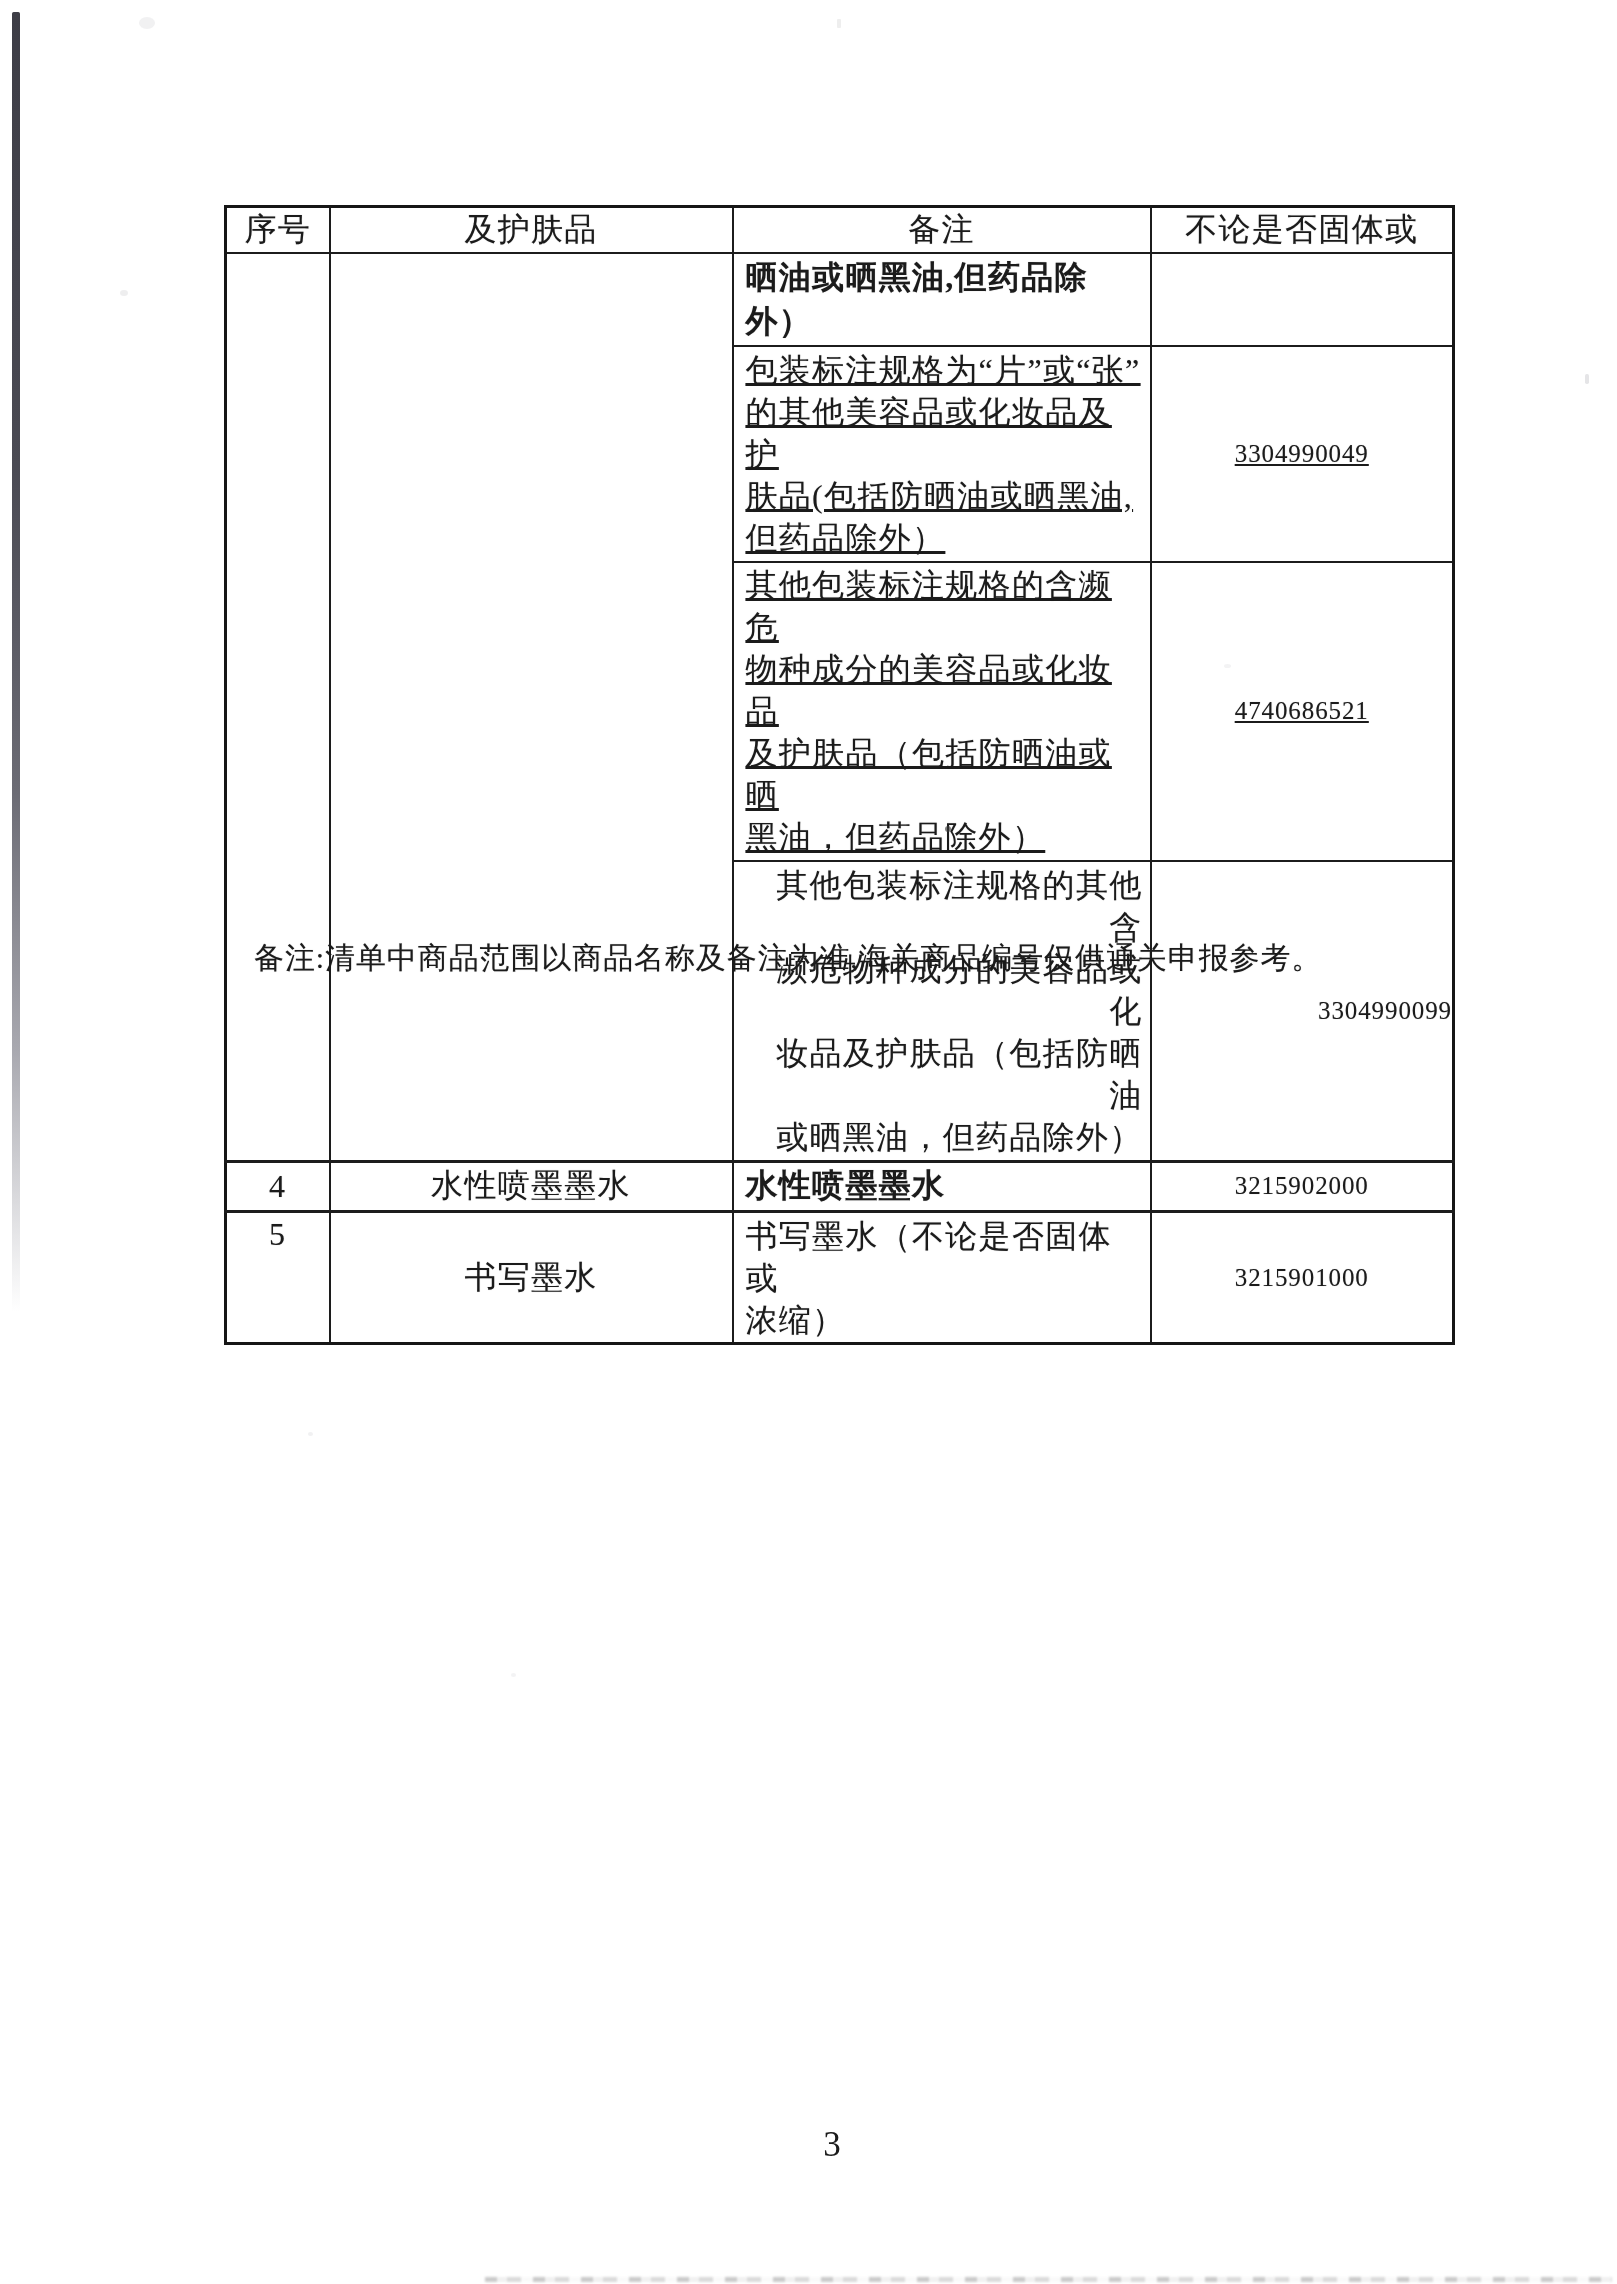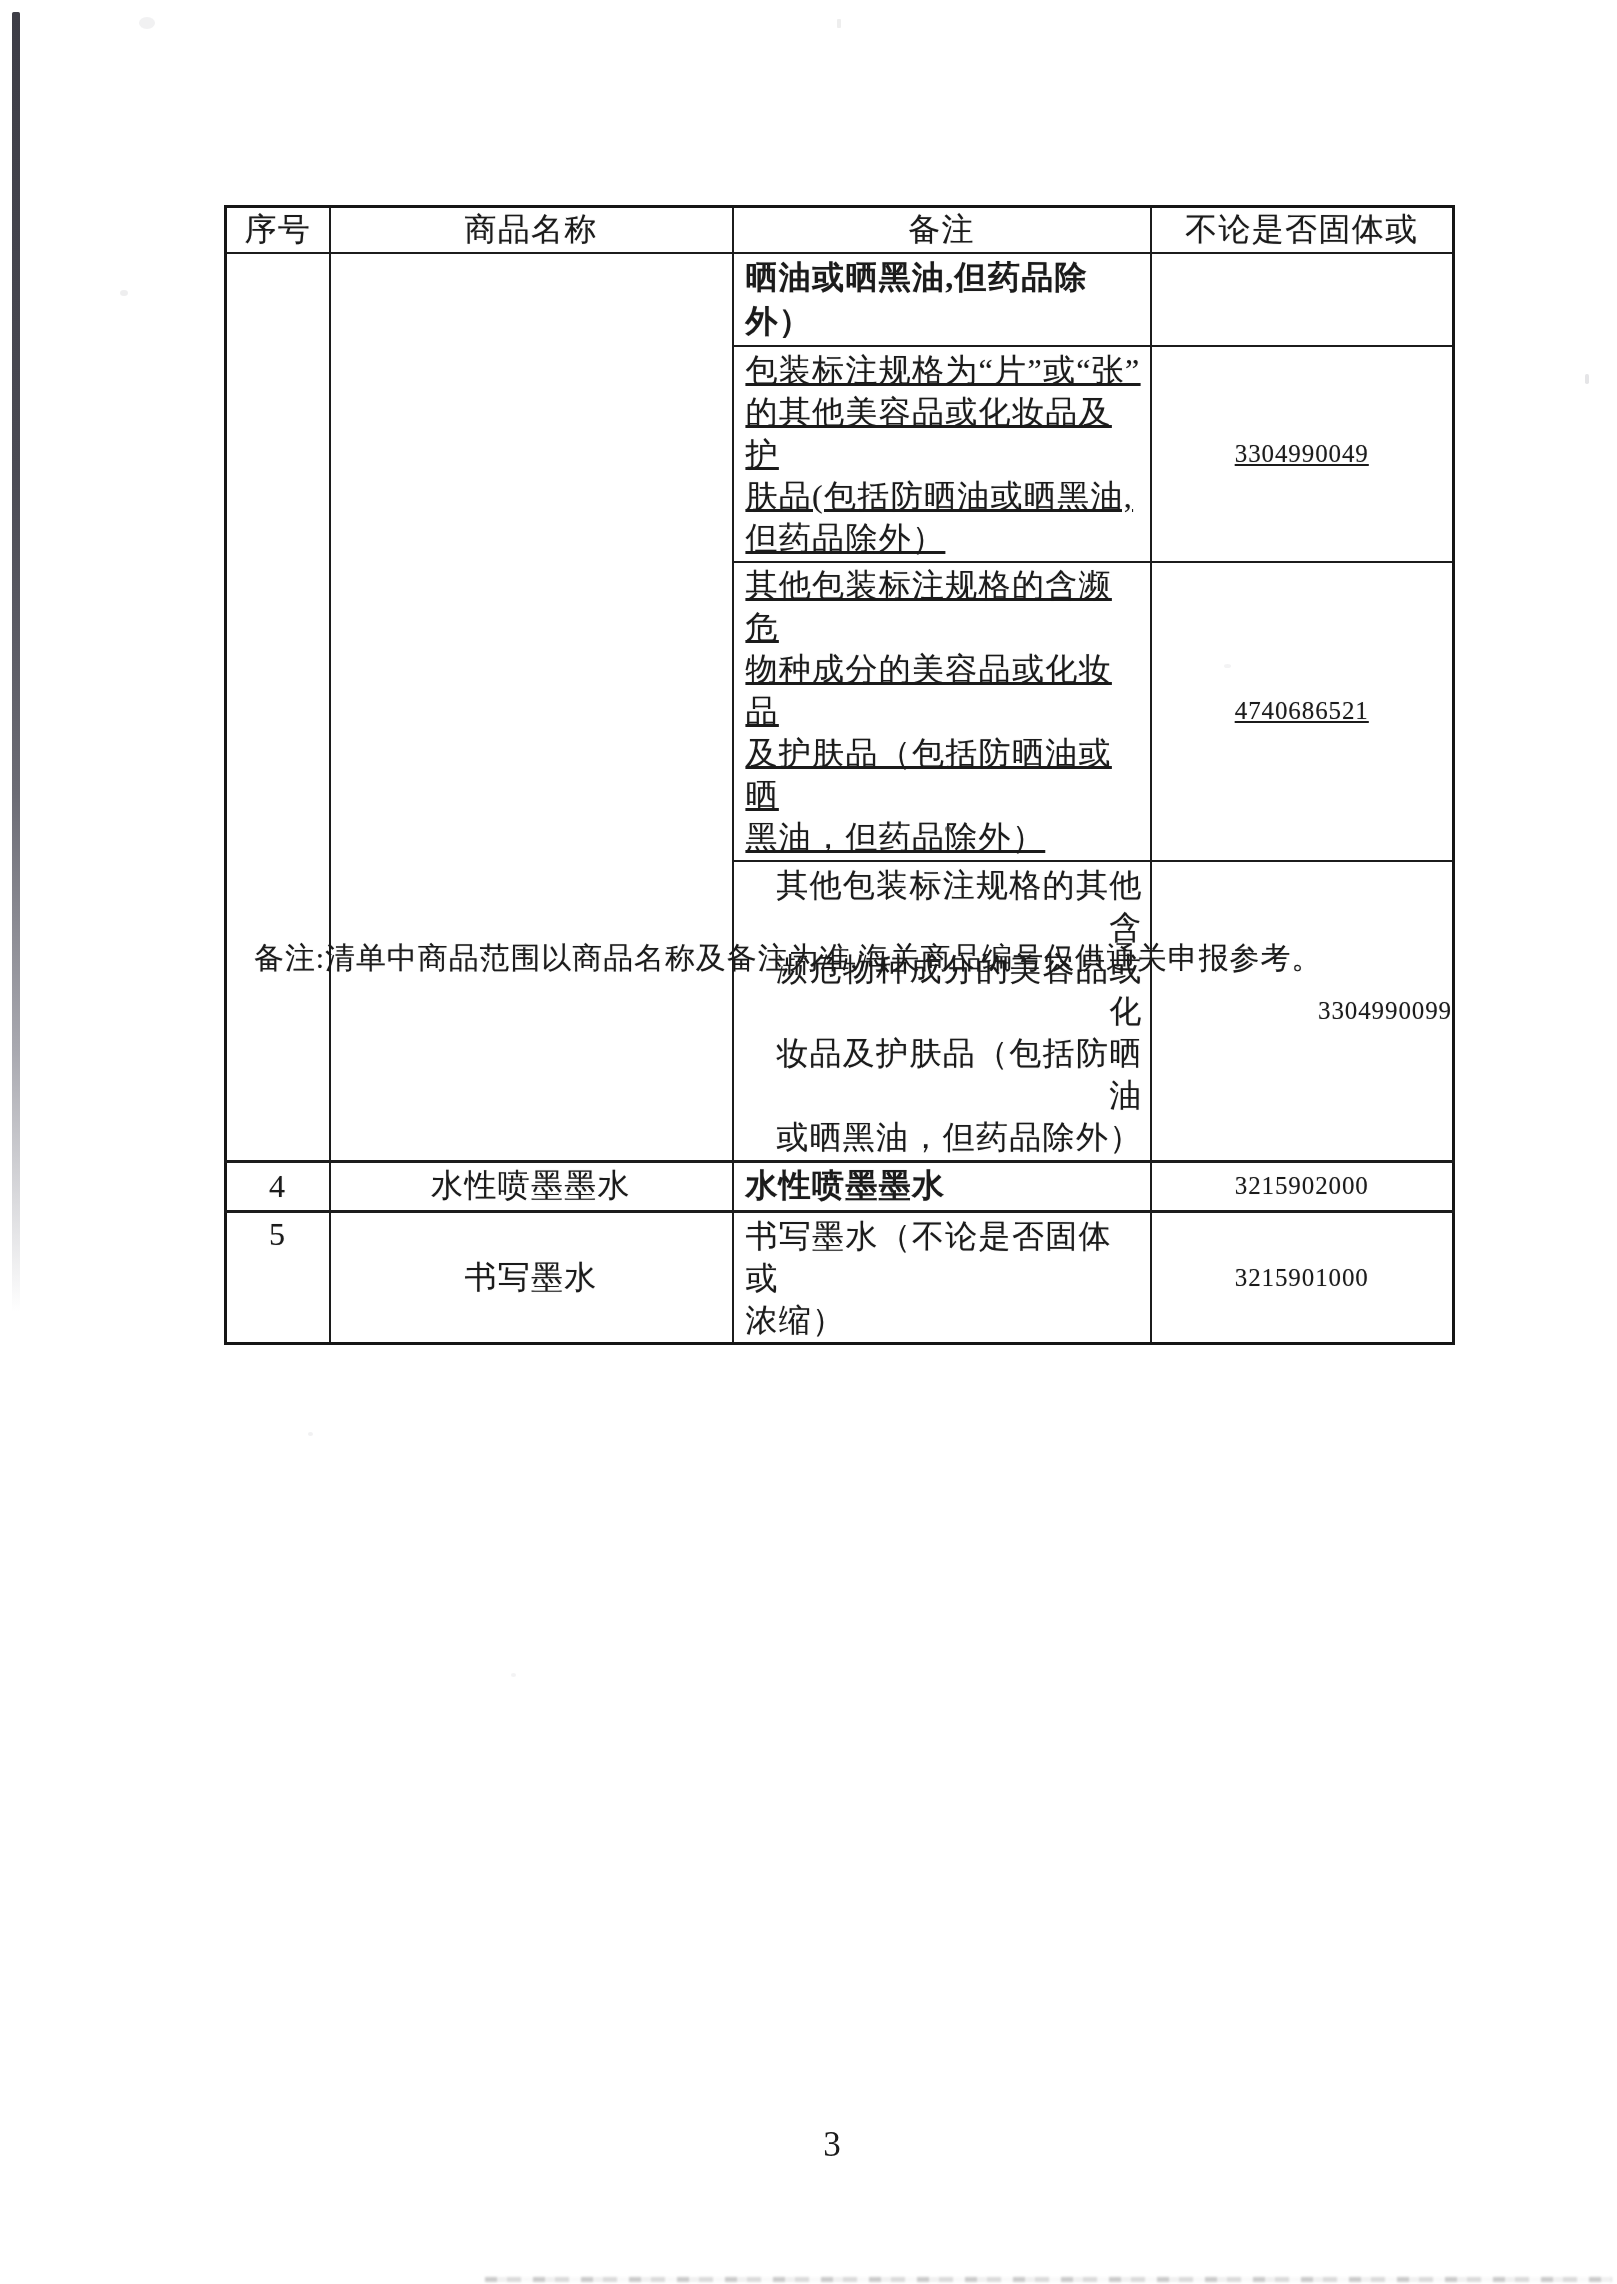--- a/index.html
+++ b/index.html
@@ -105,21 +105,21 @@
   <table class="doc-table">
     <colgroup>
         <col class="c1">
         <col class="c2">
         <col class="c3">
         <col class="c4">
       </colgroup>
     <tbody>
         <tr class="hdr">
       <th>序号</th>
-      <th>商品名称</th>
+      <th>及护肤品</th>
       <th>备注</th>
       <th>不论是否固体或</th>
     </tr>
     <tr class="r1">
       <td class="seq" rowspan="4"></td>
       <td class="name" rowspan="4"></td>
       <td class="remark">晒油或晒黑油,但药品除外）</td>
       <td class="code"></td>
     </tr>
     <tr class="r2">

